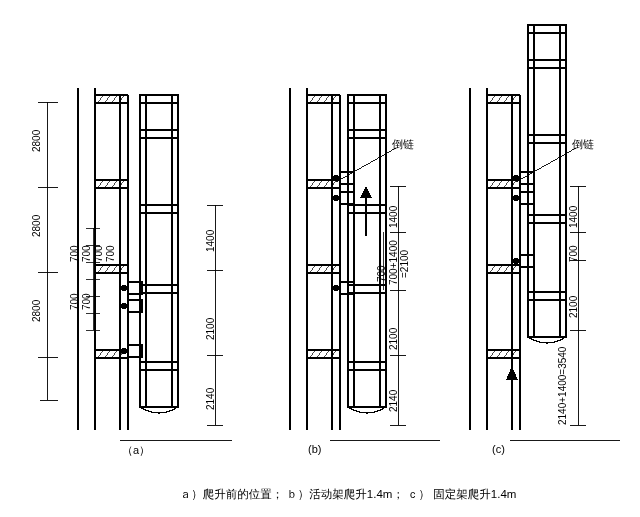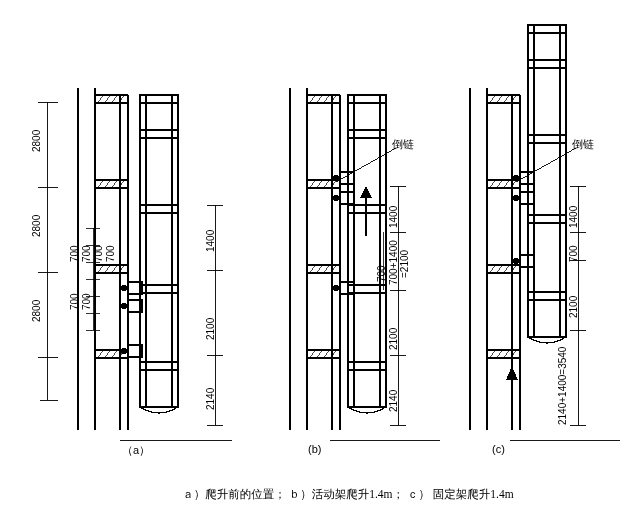--- a/index.html
+++ b/index.html
@@ -47,21 +47,21 @@
     position: absolute;
     left: 0;
     top: 487px;
     width: 640px;
     text-align: center;
     font-size: 11.5px;
     font-family: "Liberation Sans", sans-serif;
     white-space: nowrap;
     margin-left: 28px;
   }
-  .cjk { font-family: Liberation Serif, serif; }
+  .cjk { font-family: Liberation Sans, sans-serif; }
 </style>
 </head>
 <body>
 
 <div id="stage">
 
   <svg class="diagram" viewBox="0 0 640 517">
     <g stroke="#000" fill="none" stroke-width="1.1" shape-rendering="crispEdges">
 
       <g>

